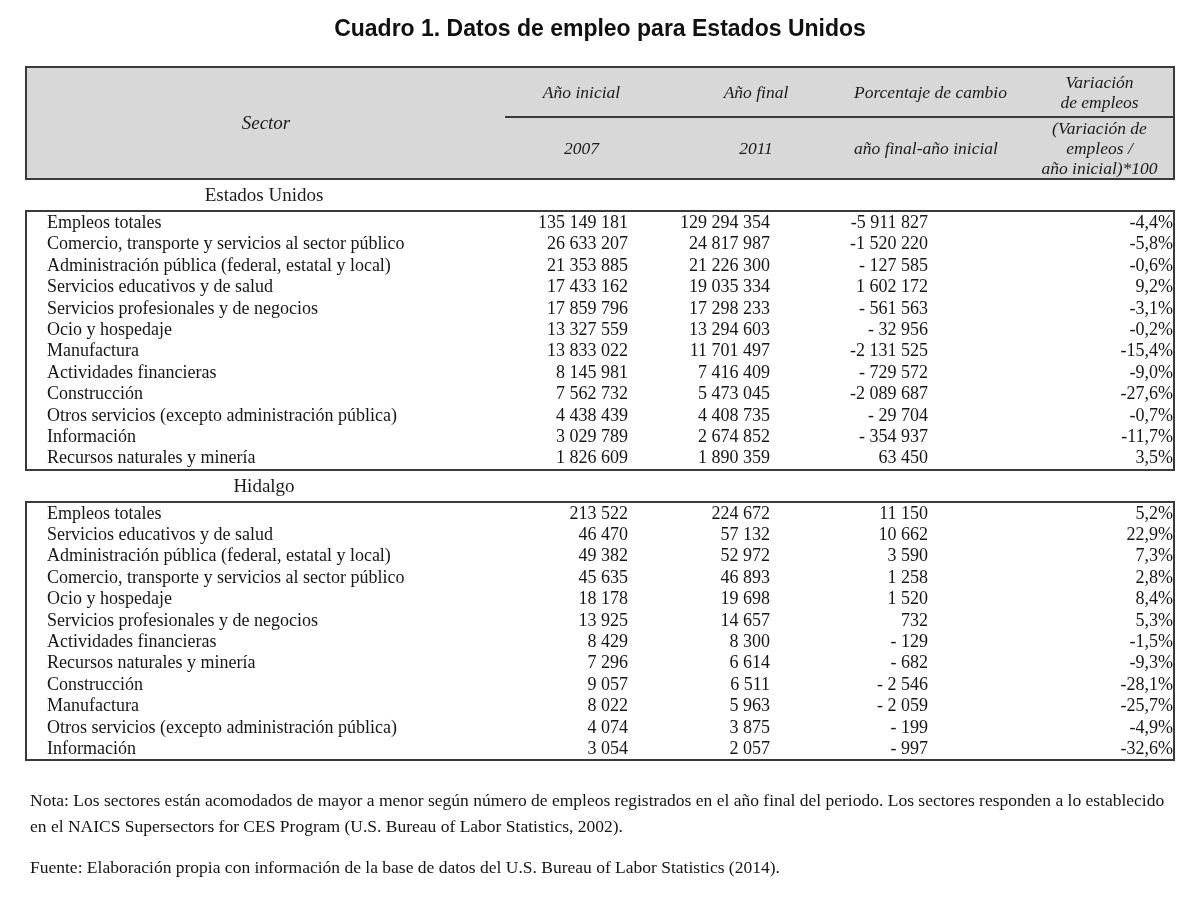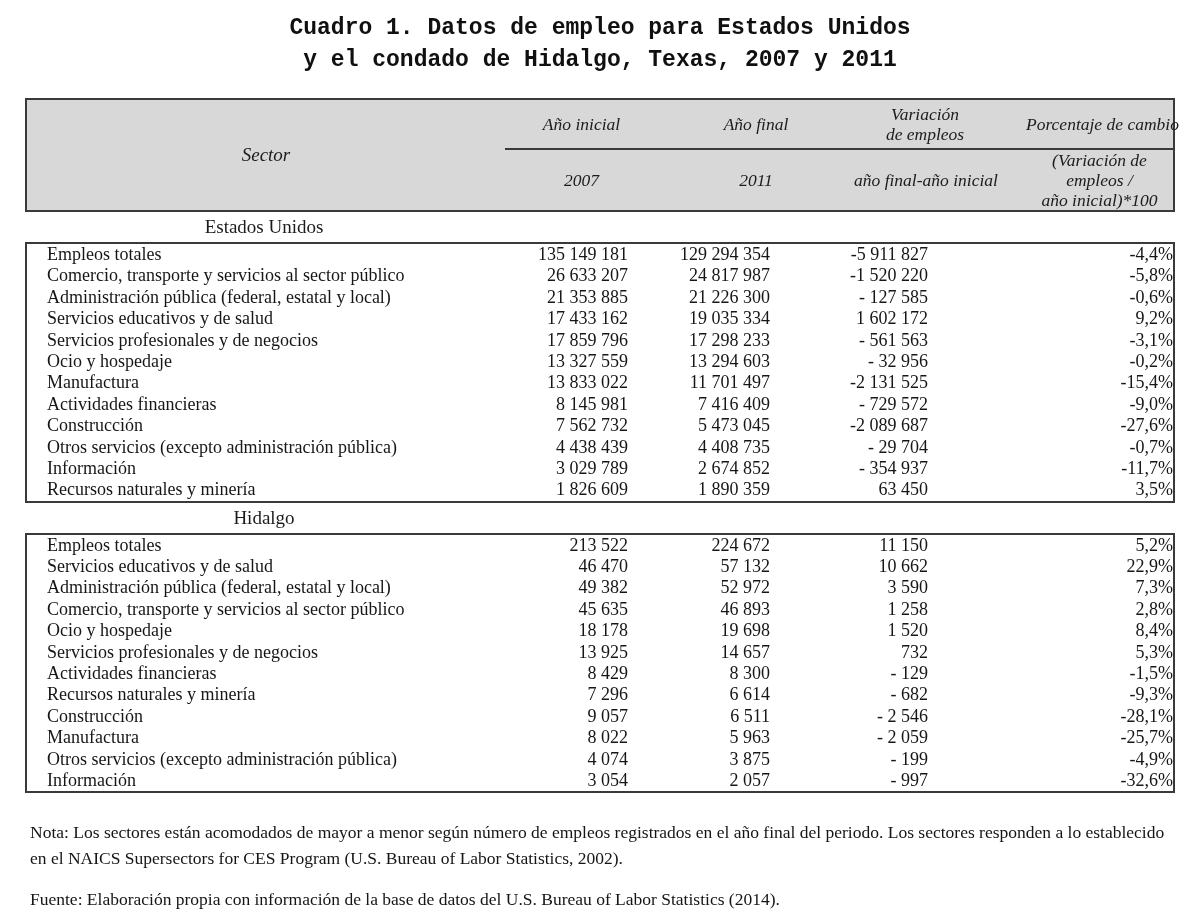--- a/index.html
+++ b/index.html
@@ -5,21 +5,21 @@
   html,body{margin:0;padding:0;}
   body{
     width:1200px;height:912px;background:#ffffff;
     font-family:"Liberation Serif", serif;color:#121212;
     -webkit-font-smoothing:antialiased;
   }
   .page{position:relative;width:1200px;height:912px;overflow:hidden;background:#ffffff;}
 
   .title-block{
     padding-top:12px;text-align:center;
-    font-family:Liberation Mono, monospace;font-weight:bold;
+    font-family:Liberation Sans, sans-serif;font-weight:bold;
     font-size:23px;line-height:32px;color:#101010;
   }
 
   .tablewrap{margin:22px 25px 0 25px;}
 
   
   .thead{
     background:#d8d8d8;border:2px solid #3a3a3a;
     display:flex;height:110px;box-sizing:content-box;
   }
@@ -59,34 +59,33 @@
   .notes{margin:26px 28px 0 30px;font-size:17.5px;line-height:26px;color:#151515;}
   .note-fuente{margin-top:15px;}
 </style>
 </head>
 <body>
 
 <div class="page">
 
   <div class="title-block">
     <div>Cuadro 1. Datos de empleo para Estados Unidos</div>
-    <div>y el condado de Hidalgo, Texas, 2007 y 2011</div>
   </div>
 
   <div class="tablewrap">
 
     <div class="thead">
       <div class="sector-cell">Sector</div>
       <div class="hright">
         <div class="hrow">
           <div class="hcell">Año inicial</div>
           <div class="hcell">Año final</div>
+          <div class="hcell">Porcentaje de cambio</div>
           <div class="hcell wrap">Variación
 de empleos</div>
-          <div class="hcell">Porcentaje de cambio</div>
         </div>
         <div class="hdivider"></div>
         <div class="hrow">
           <div class="hcell">2007</div>
           <div class="hcell">2011</div>
           <div class="hcell">año final-año inicial</div>
           <div class="hcell wrap">(Variación de empleos /
 año inicial)*100</div>
         </div>
       </div>

